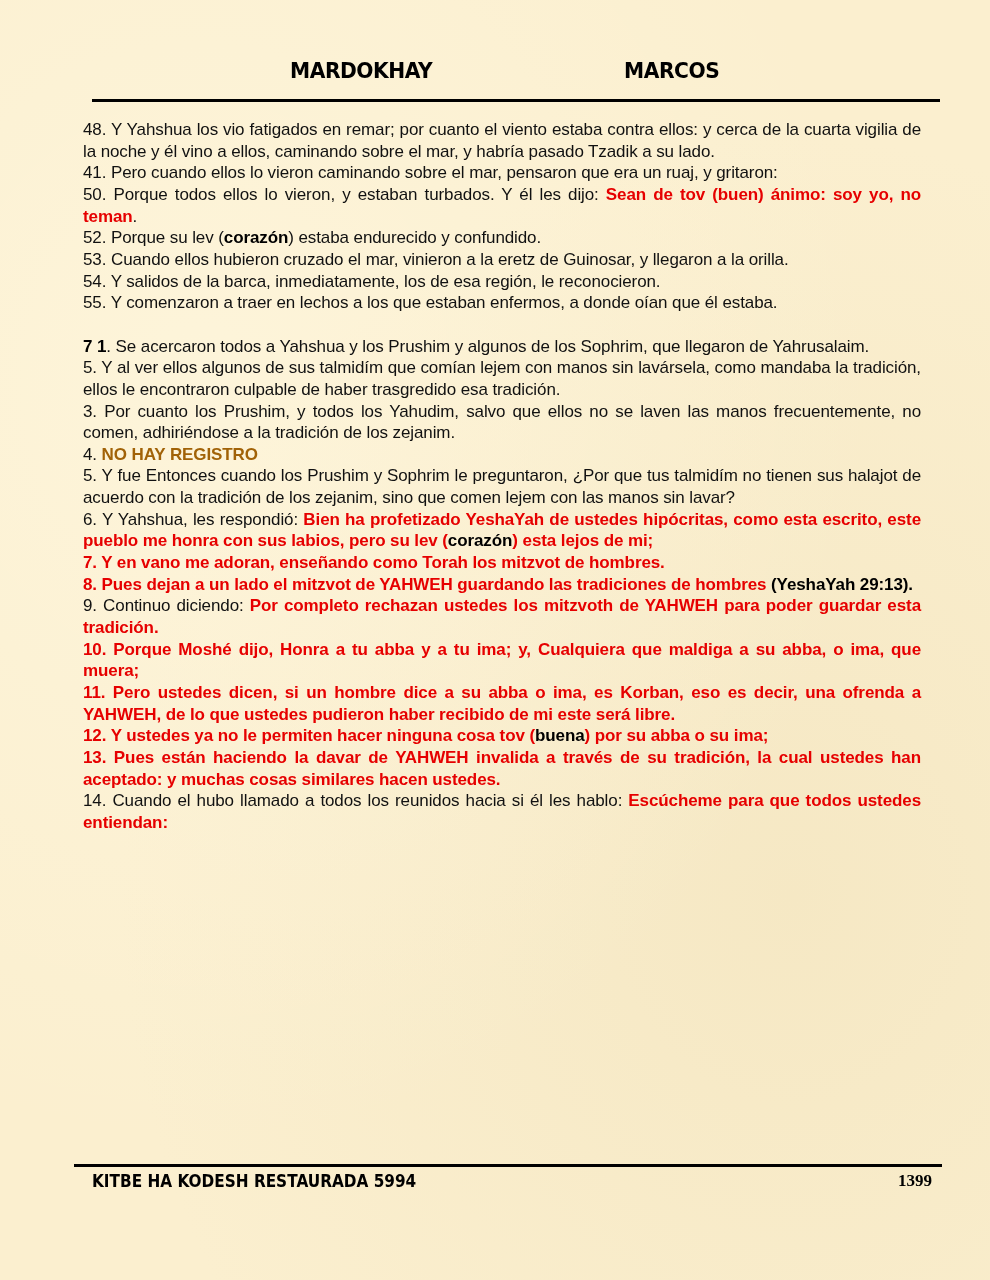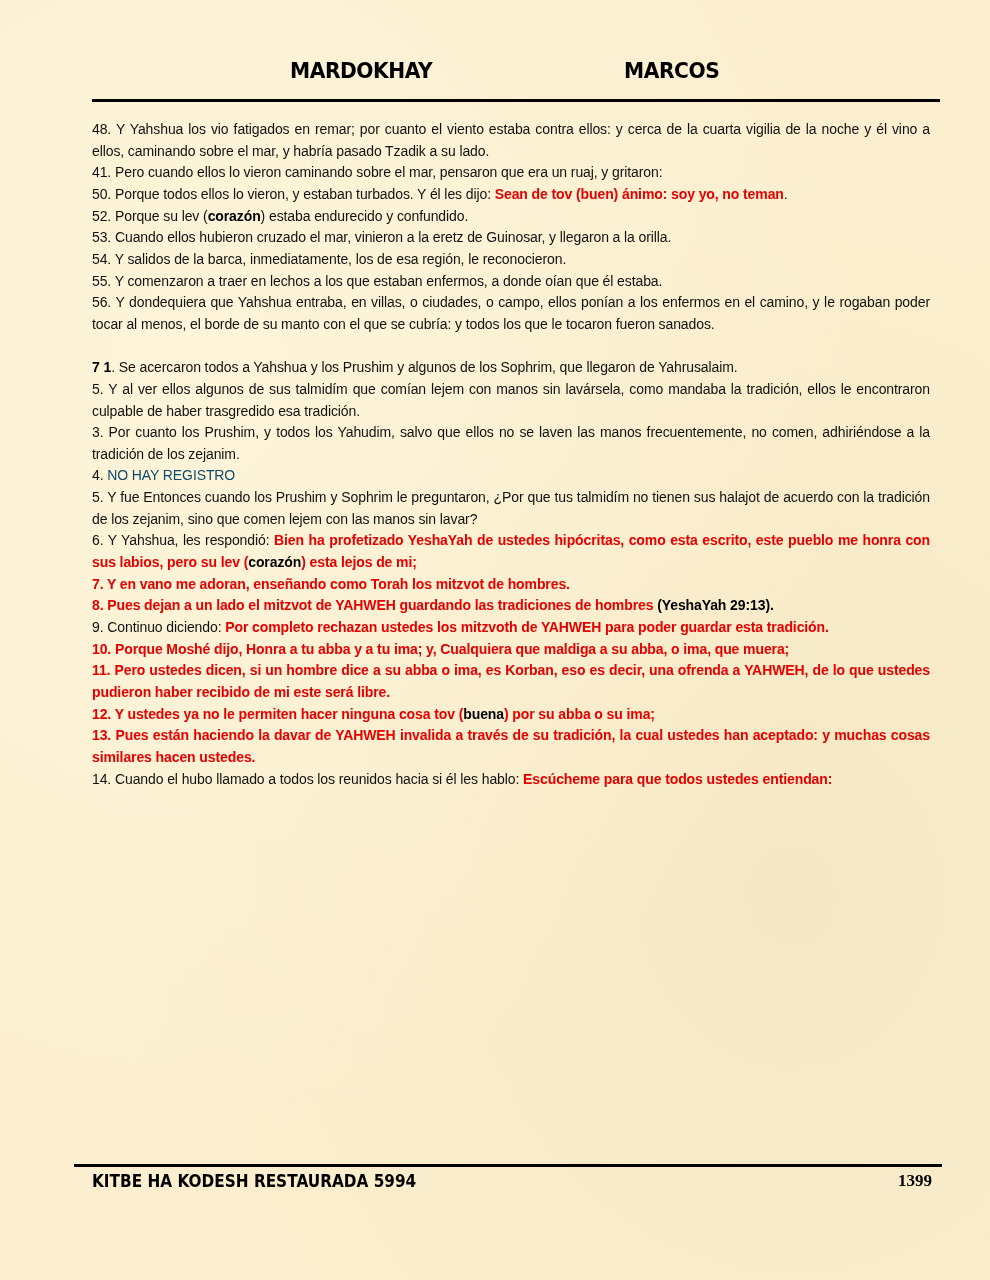--- a/index.html
+++ b/index.html
@@ -21,30 +21,30 @@
     font-family:"DejaVu Sans", sans-serif; font-weight:bold;
     font-size:22px; letter-spacing:-0.5px; color:#000;
     transform:scaleX(0.92); transform-origin:left;
   }
   .header .h-left { left:290px; }
   .header .h-right { left:624px; }
   .rule-top {
     position:absolute; top:99px; left:92px; width:848px; height:3px; background:#000;
   }
   .content {
-    position:absolute; top:119px; left:92px; width:838px;
-    font-size:14px; line-height:21.65px;
+    position:absolute; top:119px; left:83px; width:838px;
+    font-size:17px; line-height:21.65px;
     text-align:justify;
     font-family:"Liberation Sans", sans-serif;
     letter-spacing:-0.1px;
   }
   .content p { margin:0; }
   .content .gap { height:21.65px; }
   .red { color:#e60000; font-weight:bold; }
-  .purple { color:#0c4a6e; font-weight:normal; }
+  .purple { color:#a16207; font-weight:bold; }
   .b { font-weight:bold; color:#000; }
   .rule-bottom {
     position:absolute; top:1164px; left:74px; width:868px; height:3px; background:#000;
   }
   .footer-left, .footer-right {
     position:absolute; top:1171px;
     font-family:"DejaVu Sans", sans-serif; font-weight:bold; font-size:17px; color:#000;
   }
   .footer-left { left:92px; transform:scaleX(0.9); transform-origin:left; }
   .footer-right { right:58px;font-family:Liberation Serif, serif; }
@@ -59,21 +59,20 @@
 <div class="rule-top"></div>
 
 <div class="content">
   <p>48. Y  Yahshua los vio fatigados en remar; por cuanto el viento estaba contra ellos: y cerca de la cuarta vigilia de la noche y él vino a ellos, caminando sobre el mar, y habría pasado Tzadik a su lado.</p>
   <p>41. Pero cuando ellos lo vieron caminando sobre el mar, pensaron que era un ruaj, y gritaron:</p>
   <p><span>50. Porque todos ellos lo vieron, y estaban turbados. Y él les dijo: </span><span class="red">Sean de tov (buen) ánimo: soy yo, no teman</span><span>.</span></p>
   <p><span>52. Porque su lev (</span><span class="b">corazón</span><span>) estaba endurecido y confundido.</span></p>
   <p>53. Cuando ellos hubieron cruzado el mar, vinieron a la eretz de Guinosar, y llegaron a la orilla.</p>
   <p>54. Y salidos de la barca, inmediatamente, los de esa región, le reconocieron.</p>
   <p>55. Y comenzaron a traer en lechos a los que estaban enfermos, a donde oían que él estaba.</p>
-  <p>56. Y dondequiera que  Yahshua entraba, en villas, o ciudades, o campo, ellos ponían a los enfermos en el camino, y le rogaban poder tocar al menos, el borde de su manto con el que se cubría: y todos los que le tocaron fueron sanados.</p>
   <div class="gap"></div>
   <p><span class="b">7 1</span><span>. Se acercaron todos a  Yahshua y los Prushim y algunos de los Sophrim, que llegaron de Yahrusalaim.</span></p>
   <p>5. Y al ver ellos algunos de sus talmidím que comían lejem con manos sin lavársela, como mandaba la tradición, ellos le encontraron culpable de haber trasgredido esa tradición.</p>
   <p>3.  Por cuanto los Prushim, y todos los Yahudim, salvo que ellos no se laven las manos frecuentemente, no comen, adhiriéndose a la tradición de los zejanim.</p>
   <p><span>4. </span><span class="purple">NO HAY REGISTRO</span></p>
   <p>5. Y  fue Entonces cuando los Prushim y Sophrim le preguntaron, ¿Por que tus talmidím no tienen sus halajot de acuerdo con la tradición de los zejanim, sino que comen lejem con las manos sin lavar?</p>
   <p><span>6.  Y  Yahshua, les respondió: </span><span class="red">Bien ha profetizado YeshaYah de ustedes hipócritas, como esta escrito, este pueblo me honra con sus labios, pero su lev (</span><span class="b">corazón</span><span class="red">) esta lejos de mi;</span></p>
   <p class="red">7. Y en vano me adoran, enseñando como Torah los mitzvot de hombres.</p>
   <p><span class="red">8. Pues dejan a un lado el mitzvot de YAHWEH guardando las tradiciones de hombres</span><span class="b"> (YeshaYah 29:13)</span><span class="b">.</span></p>
   <p><span>9. Continuo diciendo: </span><span class="red">Por completo rechazan ustedes los mitzvoth de  YAHWEH para poder guardar esta tradición.</span></p>

